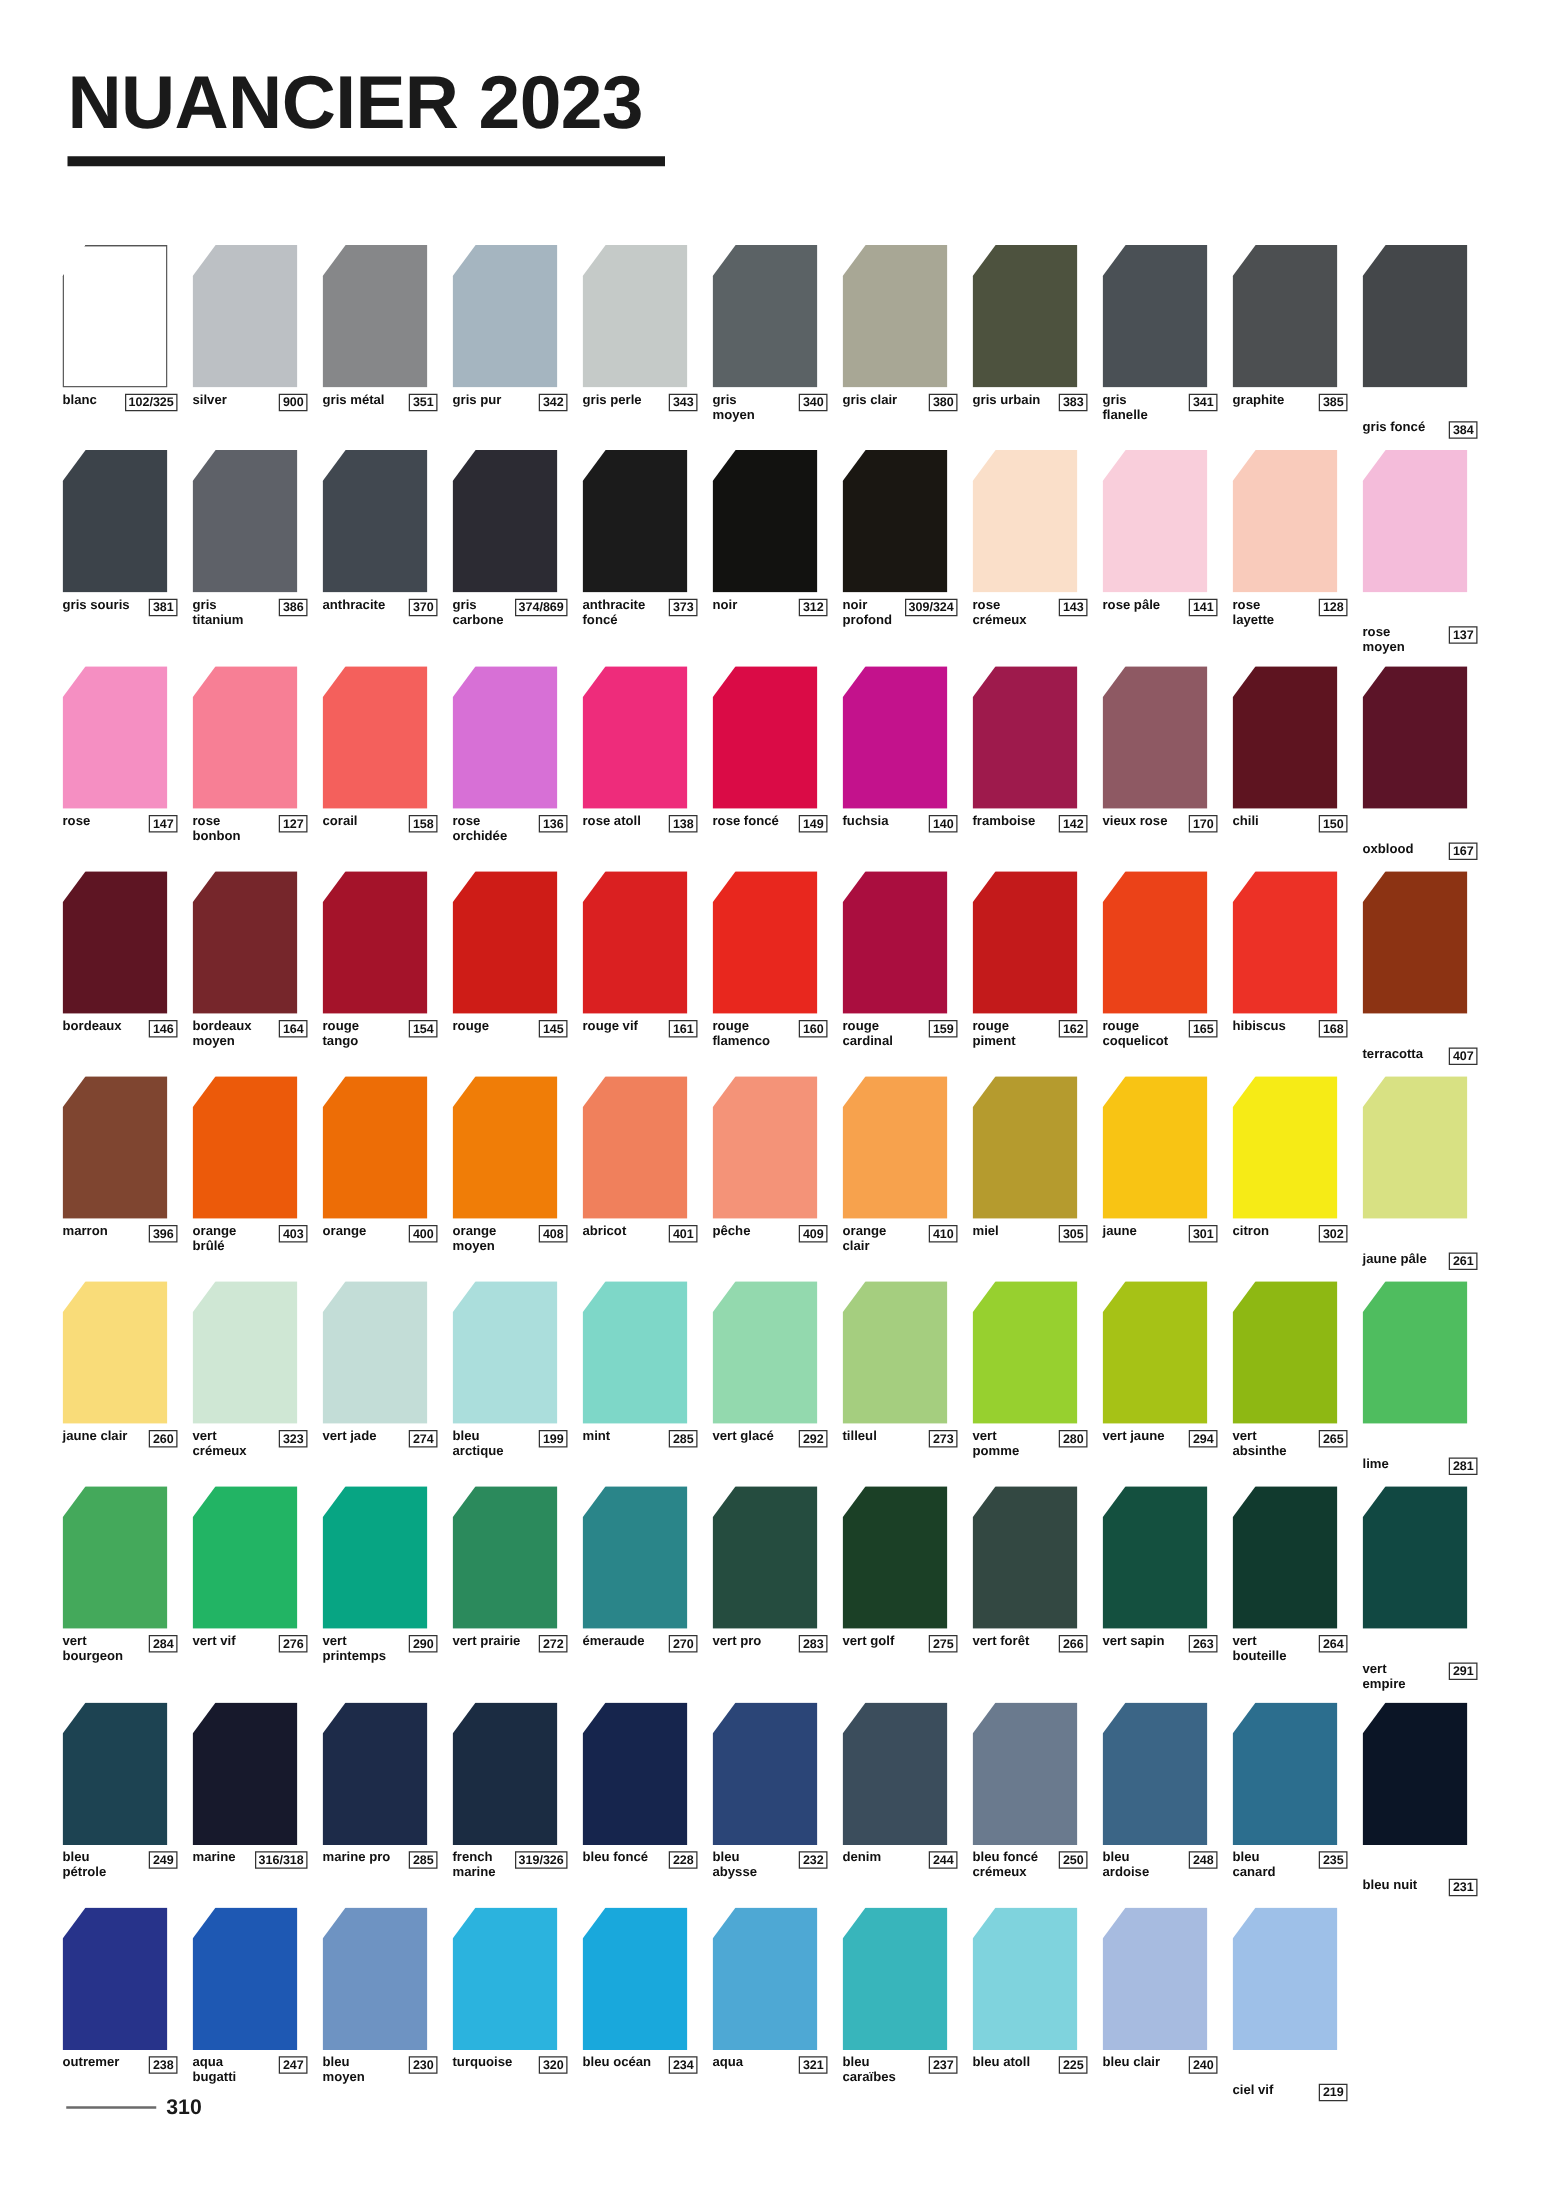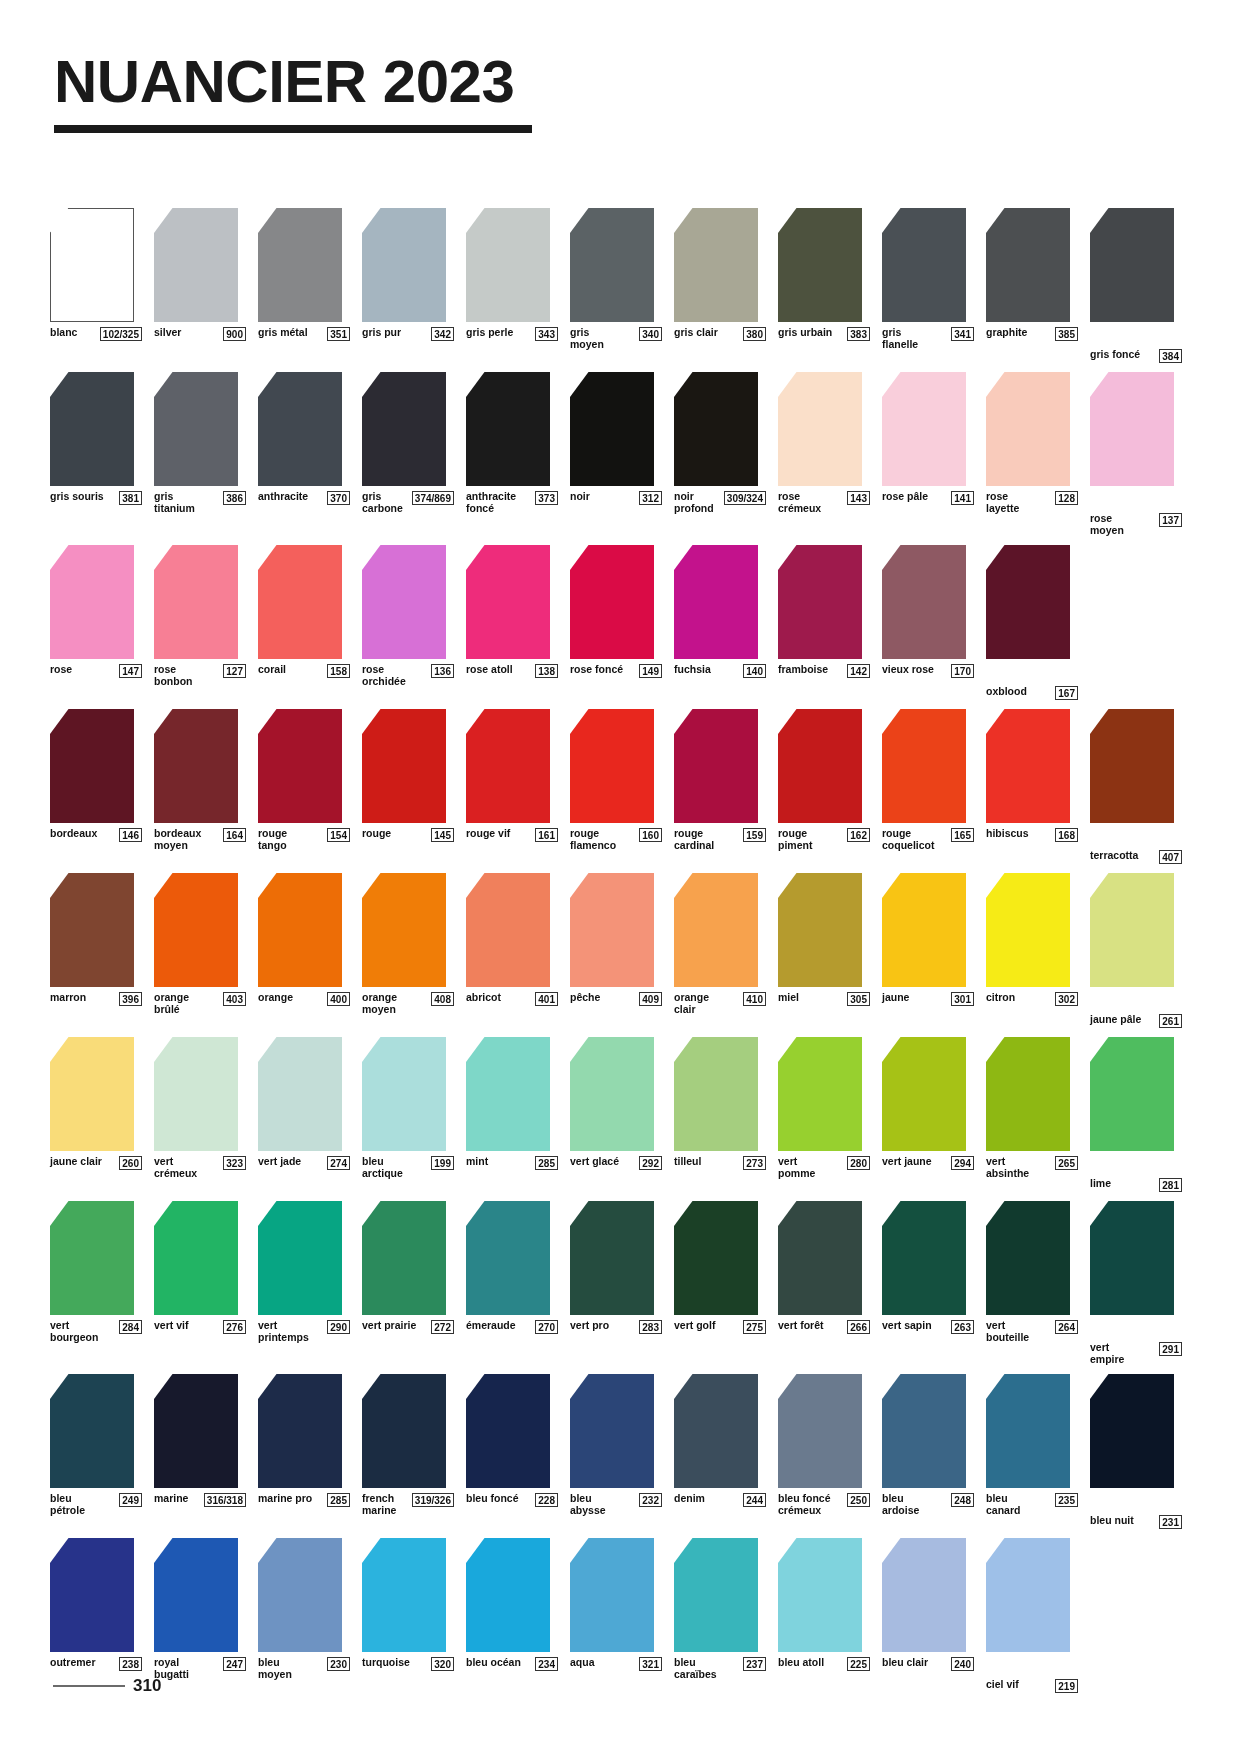--- a/index.html
+++ b/index.html
@@ -36,21 +36,21 @@
     margin-top: 13px;
     width: 478px;
     height: 8px;
     background: #1a1a1a;
   }
 
   
   .grid {
     position: absolute;
     left: 50px;
-    top: 208px;
+    top: 196px;
     width: 1145px;
   }
   .row {
     display: flex;
     width: 100%;
     margin-bottom: 9px;
   }
   .cell {
     width: 92px;
     margin-right: 12px;
@@ -362,20 +362,27 @@
           </div>
         </div>
         <div class="cell">
           <div class="swatch" style="background: rgb(142, 89, 99);"></div>
           <div class="meta">
             <div class="cname">vieux rose</div>
             <div class="ccode">170</div>
           </div>
         </div>
         <div class="cell">
+          <div class="swatch" style="background: rgb(94, 20, 32);"></div>
+          <div class="meta">
+            <div class="cname">chili</div>
+            <div class="ccode">150</div>
+          </div>
+        </div>
+        <div class="cell">
           <div class="swatch" style="background: rgb(92, 20, 40);"></div>
           <div class="meta">
             <div class="cname">oxblood</div>
             <div class="ccode">167</div>
           </div>
         </div>
       </div>
       <div class="row">
         <div class="cell">
           <div class="swatch" style="background: rgb(94, 21, 35);"></div>
@@ -775,21 +782,21 @@
         <div class="cell">
           <div class="swatch" style="background: rgb(39, 51, 138);"></div>
           <div class="meta">
             <div class="cname">outremer</div>
             <div class="ccode">238</div>
           </div>
         </div>
         <div class="cell">
           <div class="swatch" style="background: rgb(30, 88, 179);"></div>
           <div class="meta">
-            <div class="cname">royal bugatti</div>
+            <div class="cname">aqua bugatti</div>
             <div class="ccode">247</div>
           </div>
         </div>
         <div class="cell">
           <div class="swatch" style="background: rgb(110, 147, 194);"></div>
           <div class="meta">
             <div class="cname">bleu moyen</div>
             <div class="ccode">230</div>
           </div>
         </div>

